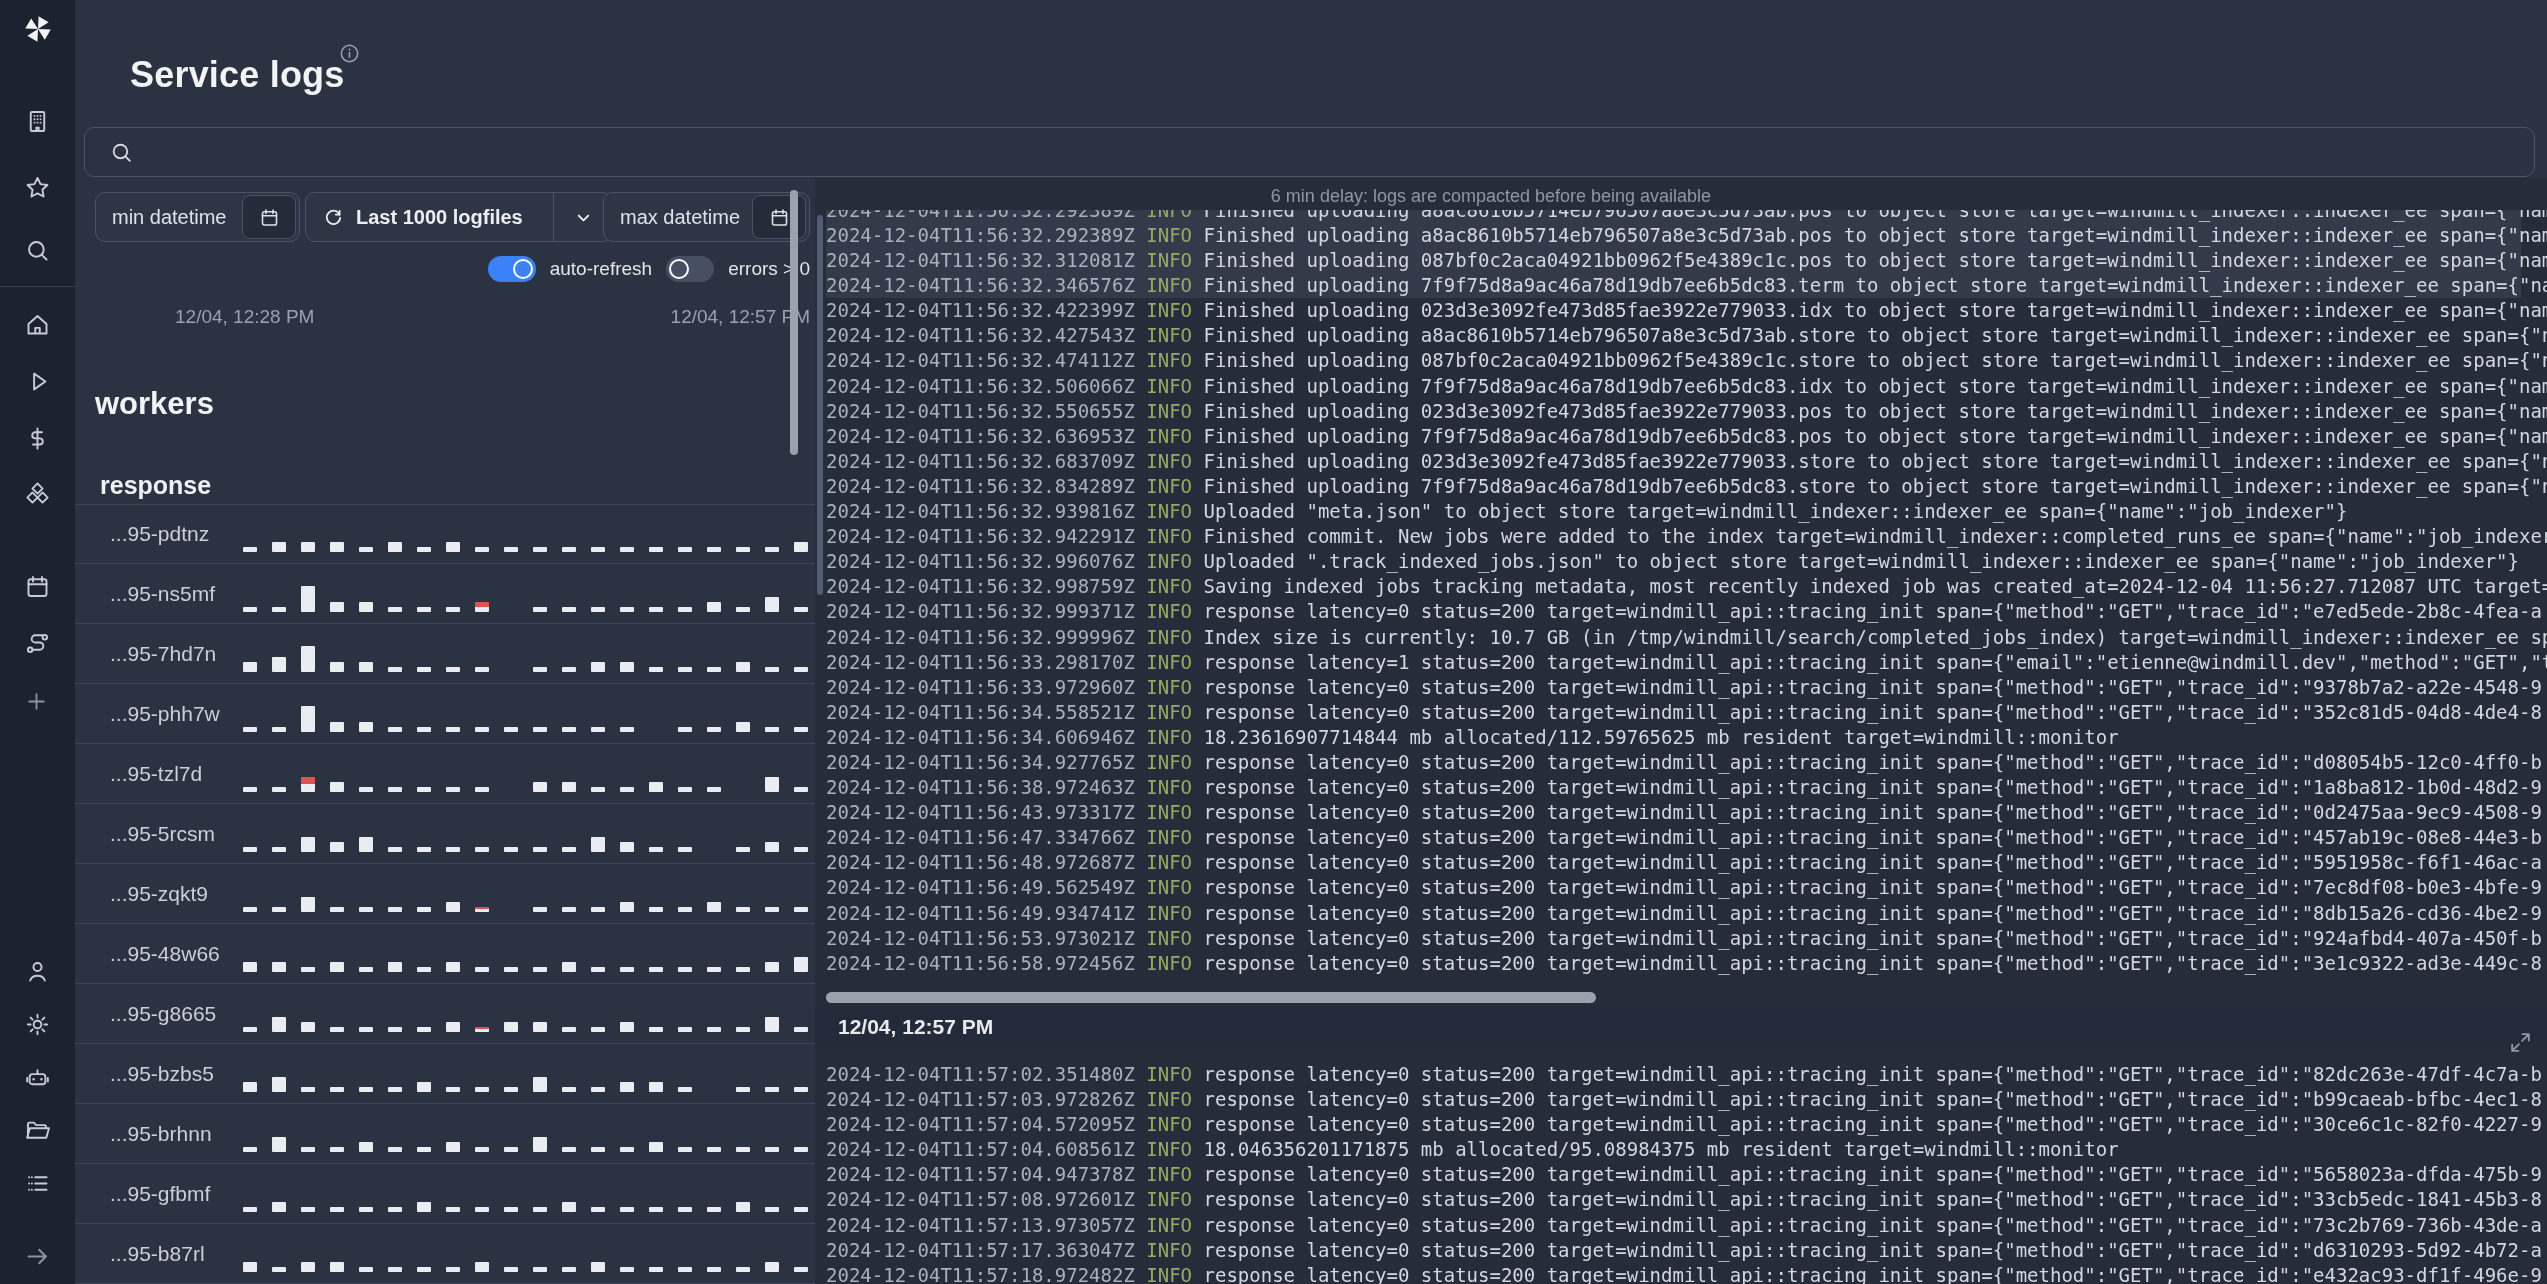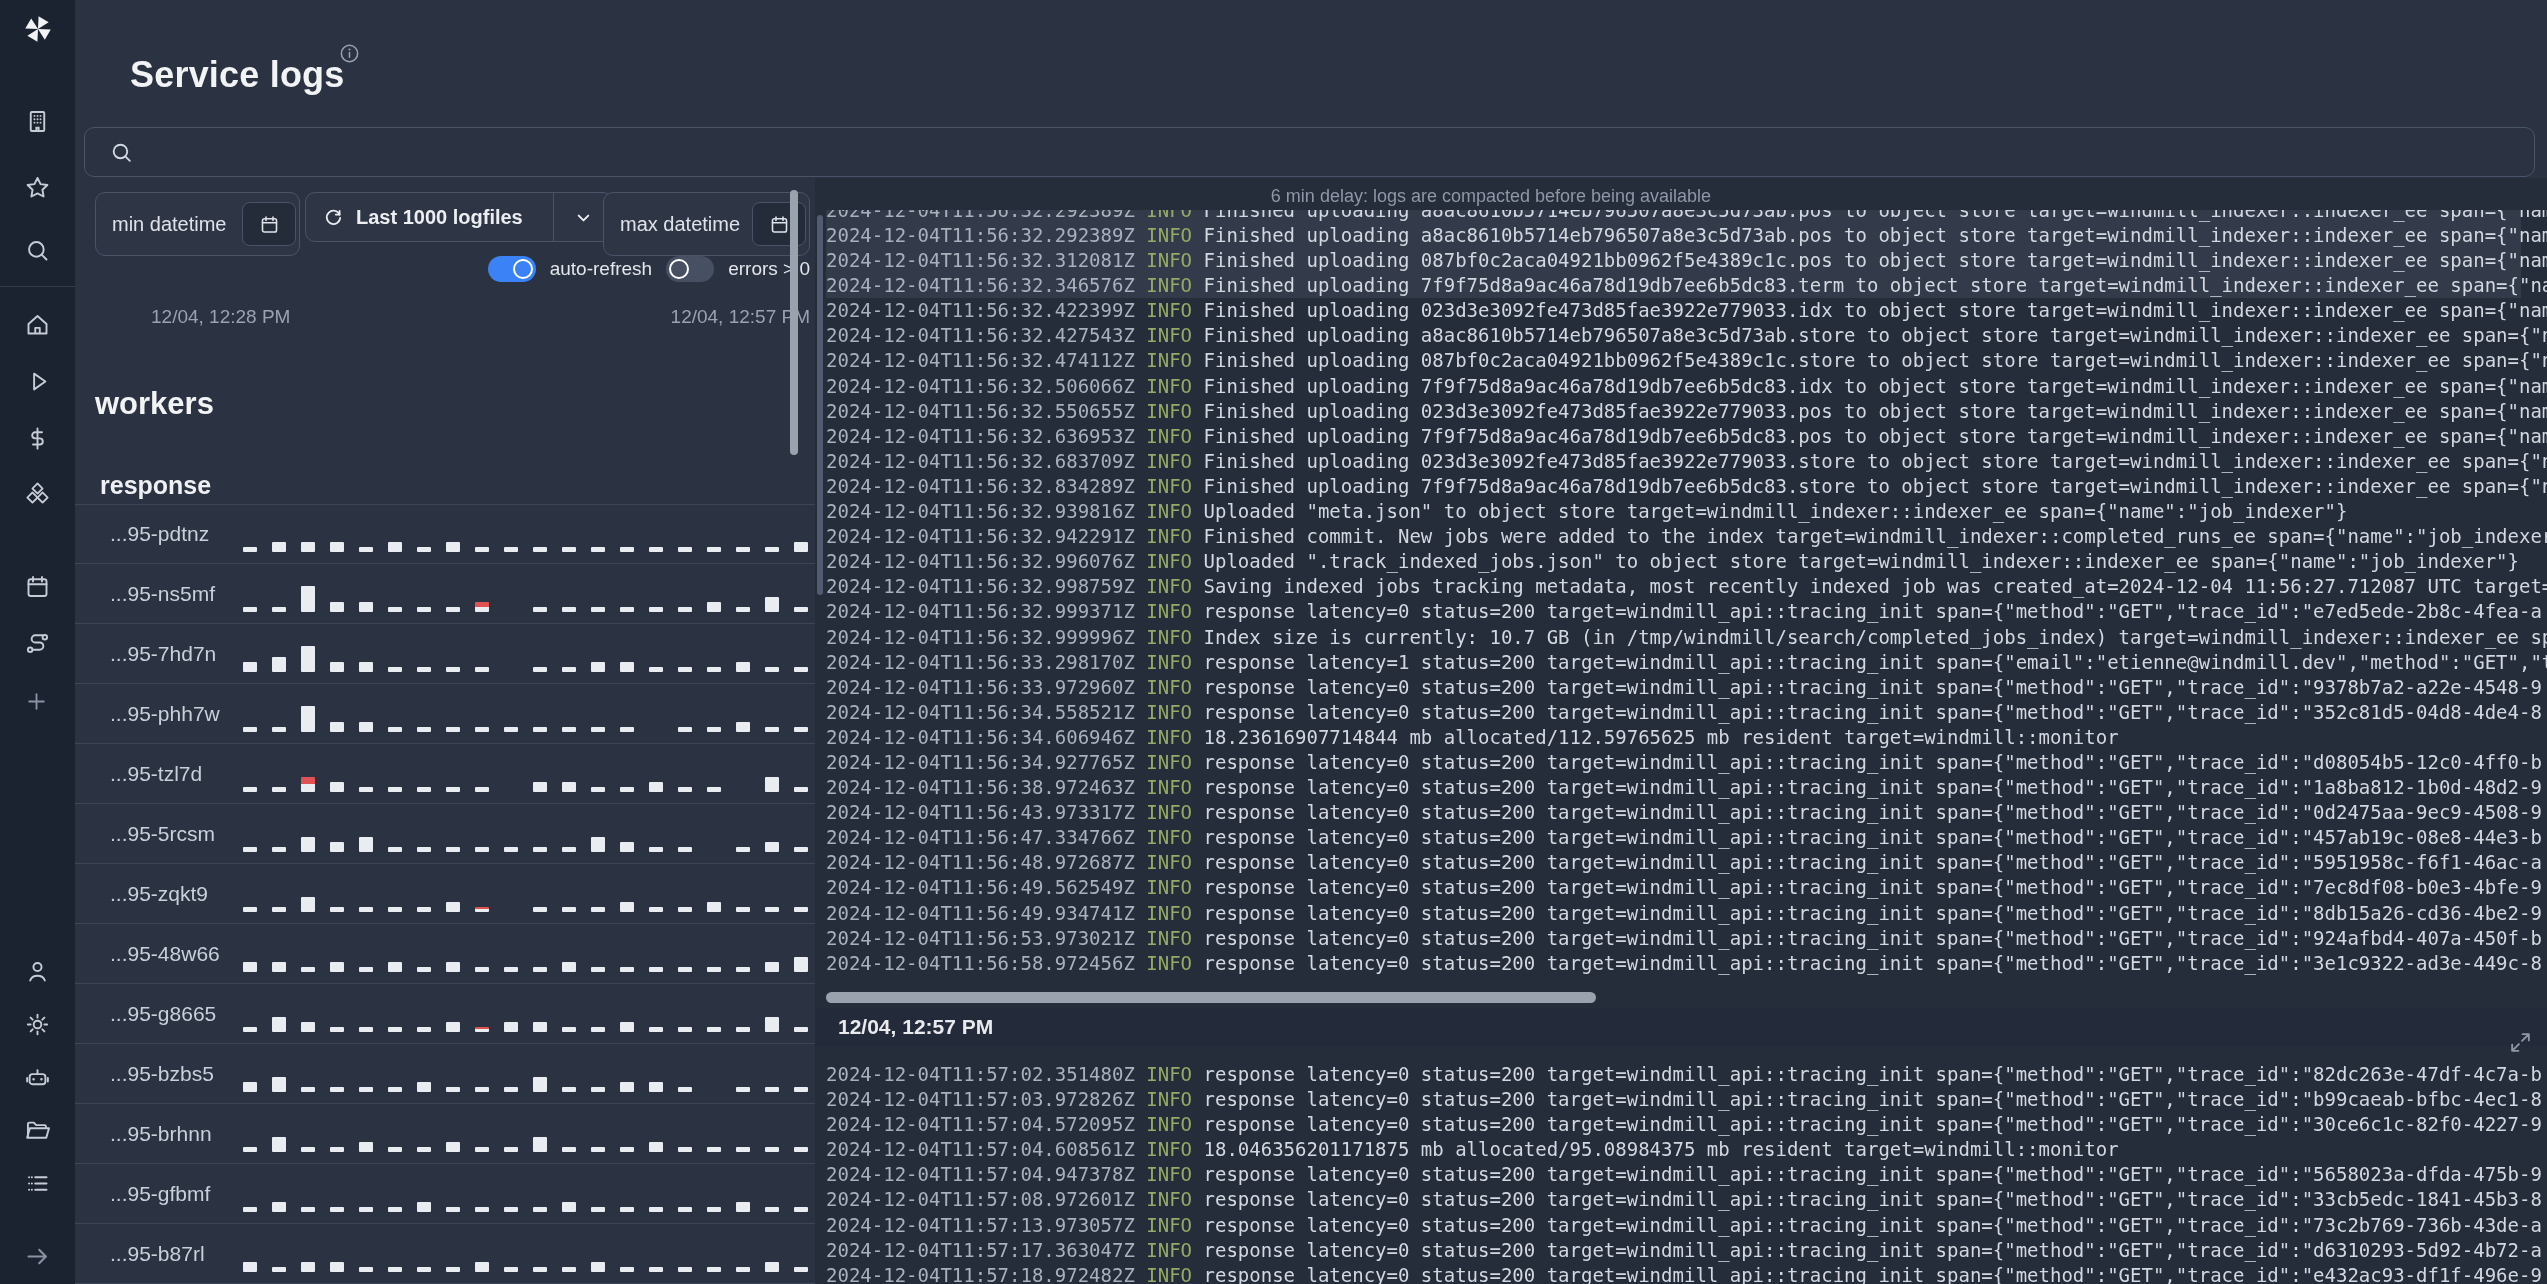--- a/index.html
+++ b/index.html
@@ -14,21 +14,21 @@
   
   #page-title{position:absolute;left:130px;top:30px;font-size:36px;font-weight:bold;color:#f2f3f5;letter-spacing:.2px;}
   #title-info{position:absolute;left:338px;top:42px;color:#9aa2b1;}
   
   #search-box{position:absolute;left:84px;top:127px;width:2451px;height:50px;border:1px solid #4a5468;
     border-radius:10px;box-sizing:border-box;display:flex;align-items:center;background:transparent;}
   #search-box svg{margin-left:24px;color:#d2d7df;}
   #search-input{flex:1;background:transparent;border:none;outline:none;color:#e5e7eb;font-size:20px;margin-left:14px;}
   
   #left-col{position:absolute;left:75px;top:178px;width:740px;height:1106px;}
-  .field{position:absolute;top:14px;height:64px;border:1px solid #4a5468;border-radius:10px;box-sizing:border-box;
+  .field{position:absolute;top:14px;height:50px;border:1px solid #4a5468;border-radius:10px;box-sizing:border-box;
     display:flex;align-items:center;background:#2e3646;}
   #min-dt{left:20px;width:205px;}
   #max-dt{left:528px;width:207px;}
   .dt-input{flex:1;min-width:0;background:transparent;border:none;outline:none;color:#dfe3e9;font-size:20px;padding-left:16px;}
   .dt-input::placeholder{color:#dfe3e9;opacity:1;}
   .cal-btn{width:52px;height:42px;margin-right:3px;border:1px solid #4a5468;border-radius:8px;background:#242b39;
     display:flex;align-items:center;justify-content:center;color:#dfe3e9;cursor:pointer;flex:0 0 auto;}
   #logfiles-btn{position:absolute;left:230px;top:14px;width:308px;height:50px;border:1px solid #4a5468;border-radius:10px;
     box-sizing:border-box;display:flex;align-items:center;background:#2e3646;cursor:pointer;color:#eceef1;}
   #logfiles-btn .lbl{font-size:20px;font-weight:bold;margin-left:12px;}
@@ -40,21 +40,21 @@
   .toggle{width:48px;height:26px;border-radius:13px;position:relative;cursor:pointer;}
   .toggle .knob{position:absolute;top:3px;width:20px;height:20px;border-radius:50%;background:#2e3646;border:2px solid #fff;box-sizing:border-box;}
   .toggle.on{background:#3b82f6;}
   .toggle.on .knob{right:3px;background:#3b82f6;}
   .toggle.off{background:#465062;}
   .toggle.off .knob{left:3px;background:#465062;}
   .toggle-label{font-size:19px;color:#e3e6ea;}
   
   #date-row{position:absolute;top:128px;left:0;width:735px;display:flex;justify-content:space-between;}
   .date-txt{font-size:19px;color:#9aa2b1;}
-  #date-start{margin-left:76px;}
+  #date-start{margin-left:100px;}
   
   #workers-h{position:absolute;left:20px;top:182px;font-size:31px;font-weight:bold;color:#f2f3f5;}
   #workers-group{position:absolute;left:25px;top:268px;font-size:25px;font-weight:bold;color:#eef0f3;}
   #worker-list{position:absolute;left:0;top:326px;width:740px;}
   .w-row{height:60px;border-bottom:1px solid #3d4657;display:flex;align-items:flex-end;box-sizing:border-box;cursor:pointer;}
   .w-row:first-child{border-top:1px solid #3d4657;}
   .w-name{width:125px;padding-left:35px;font-size:21px;color:#c9d0da;align-self:center;white-space:nowrap;}
   .w-bars{display:flex;align-items:flex-end;gap:15px;padding-bottom:11px;margin-left:8px;}
   .w-bar{width:14px;background:#e9edf2;border-radius:1px;}
   .w-bar.err{background:linear-gradient(to bottom,#e05252 0,#e05252 45%,#e9edf2 45%);}

